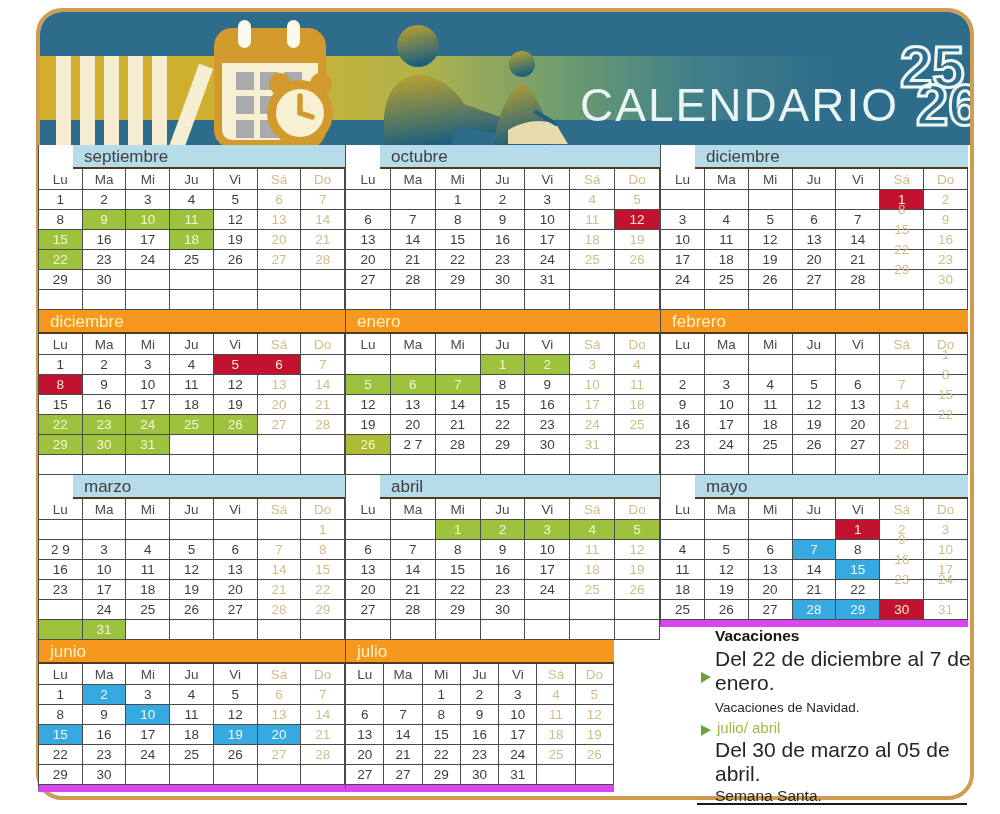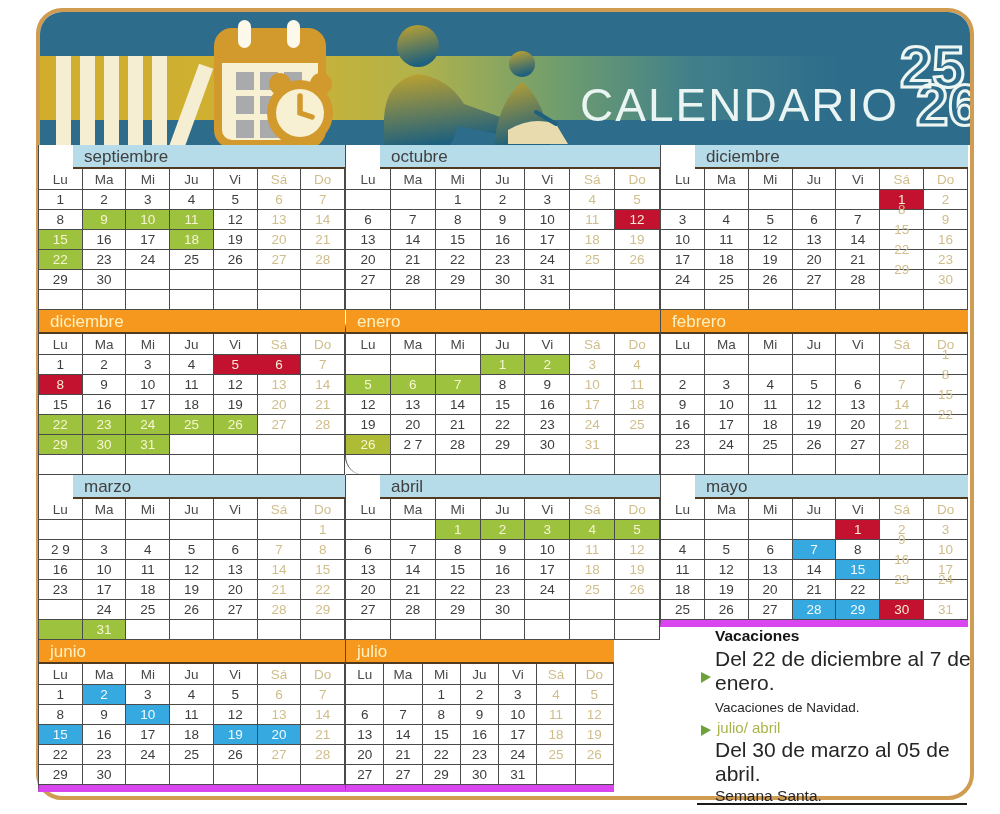--- a/index.html
+++ b/index.html
@@ -672,21 +672,21 @@
             <span class="n"></span>
           </div>
           <div class="cell">
             <span class="n"></span>
           </div>
           <div class="cell">
             <span class="n"></span>
           </div>
         </div>
       </div>
-      <div class="month orange" style="left: 345px; top: 310px; width: 315px; border-radius: 19px;">
+      <div class="month orange" style="left: 345px; top: 310px; width: 315px;">
         <div class="m-title">enero</div>
         <div class="m-days">
           <div class="cell">Lu</div>
           <div class="cell">Ma</div>
           <div class="cell">Mi</div>
           <div class="cell">Ju</div>
           <div class="cell">Vi</div>
           <div class="cell">Sá</div>
           <div class="cell">Do</div>
         </div>

